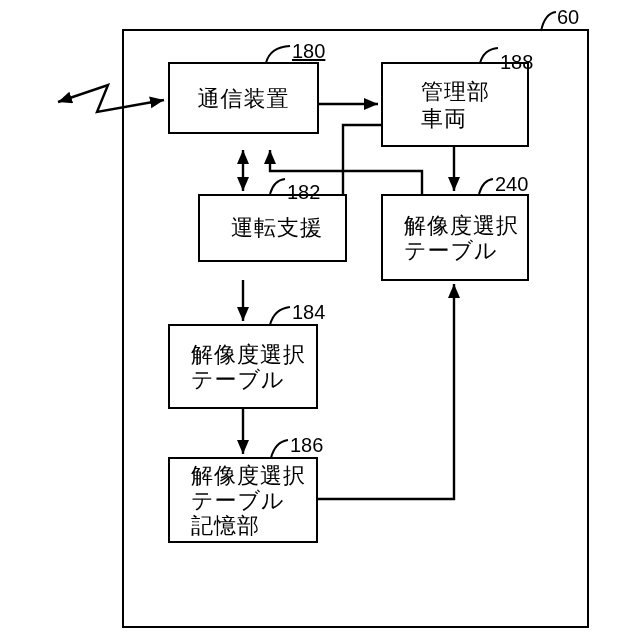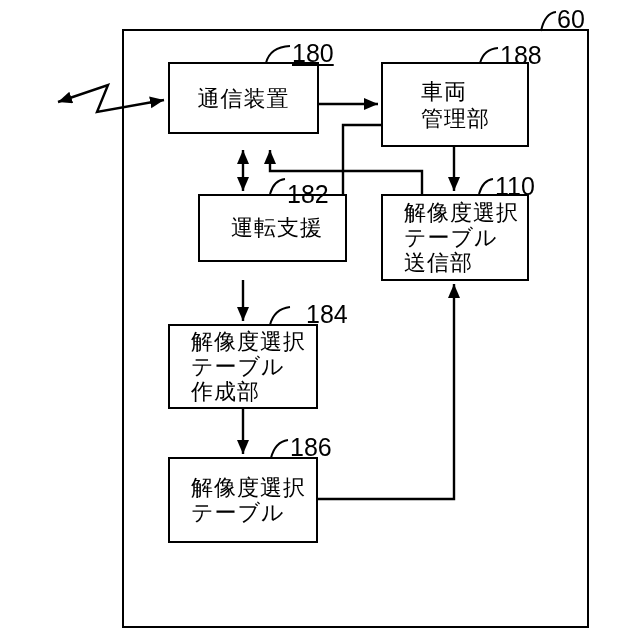--- a/index.html
+++ b/index.html
@@ -25,28 +25,28 @@
   .b-assist  { left:169px; top:194px; width:149px; height:68px;margin-left:29px; }
   .b-assist .line { padding-left:31px; line-height:26px; }
   .b-transmit{ left:381px; top:194px; width:148px; height:87px; }
   .b-transmit .line { padding-left:21px; }
   .b-create  { left:168px; top:324px; width:150px; height:85px; }
   .b-create .line { padding-left:21px; }
   .b-store   { left:168px; top:457px; width:150px; height:86px; }
   .b-store .line { padding-left:21px; }
   .ref {
     position:absolute; font-family:"Liberation Sans", sans-serif;
-    font-size:25px; line-height:1; color:#000; white-space:nowrap;
+    font-size:20px; line-height:1; color:#000; white-space:nowrap;
   }
   .ref-60  { left:557px; top:7px;   }
   .ref-180 { left:292px; top:41px;text-decoration:underline;  }
-  .ref-188 { left:500px; top:43px;  }
+  .ref-188 { left:500px; top:52px;  }
   .ref-182 { left:287px; top:182px; }
   .ref-190 { left:495px; top:174px; }
-  .ref-184 { left:306px; top:302px;text-align:center; }
+  .ref-184 { left:292px; top:302px;text-align:center; }
   .ref-186 { left:290px; top:435px; }
 </style>
 </head>
 <body>
 
 <div class="stage">
 
   <div class="frame"></div>
 
   <svg class="wires" viewBox="0 0 640 640">
@@ -81,46 +81,45 @@
     <path d="M 479,194 Q 483,180 493,179" fill="none" stroke="#000" stroke-width="2"></path>
     <path d="M 270,325 Q 274,309 290,307" fill="none" stroke="#000" stroke-width="2"></path>
     <path d="M 271,458 Q 275,442 288,440" fill="none" stroke="#000" stroke-width="2"></path>
   </svg>
 
   <div class="box b-comm">
     <div class="line">通信装置</div>
   </div>
 
   <div class="box b-vehicle">
+    <div class="line">管理部</div>
     <div class="line">車両</div>
-    <div class="line">管理部</div>
   </div>
 
   <div class="box b-assist">
     <div class="line">運転支援</div>
   </div>
 
   <div class="box b-transmit">
     <div class="line">解像度選択</div>
     <div class="line">テーブル</div>
-    <div class="line">送信部</div>
   </div>
 
   <div class="box b-create">
     <div class="line">解像度選択</div>
     <div class="line">テーブル</div>
-    <div class="line">作成部</div>
   </div>
 
   <div class="box b-store">
     <div class="line">解像度選択</div>
     <div class="line">テーブル</div>
+    <div class="line">記憶部</div>
   </div>
 
   <span class="ref ref-60">60</span>
   <span class="ref ref-180">180</span>
   <span class="ref ref-188">188</span>
   <span class="ref ref-182">182</span>
-  <span class="ref ref-190">110</span>
+  <span class="ref ref-190">240</span>
   <span class="ref ref-184">184</span>
   <span class="ref ref-186">186</span>
 
 </div>
 
 </body></html>

